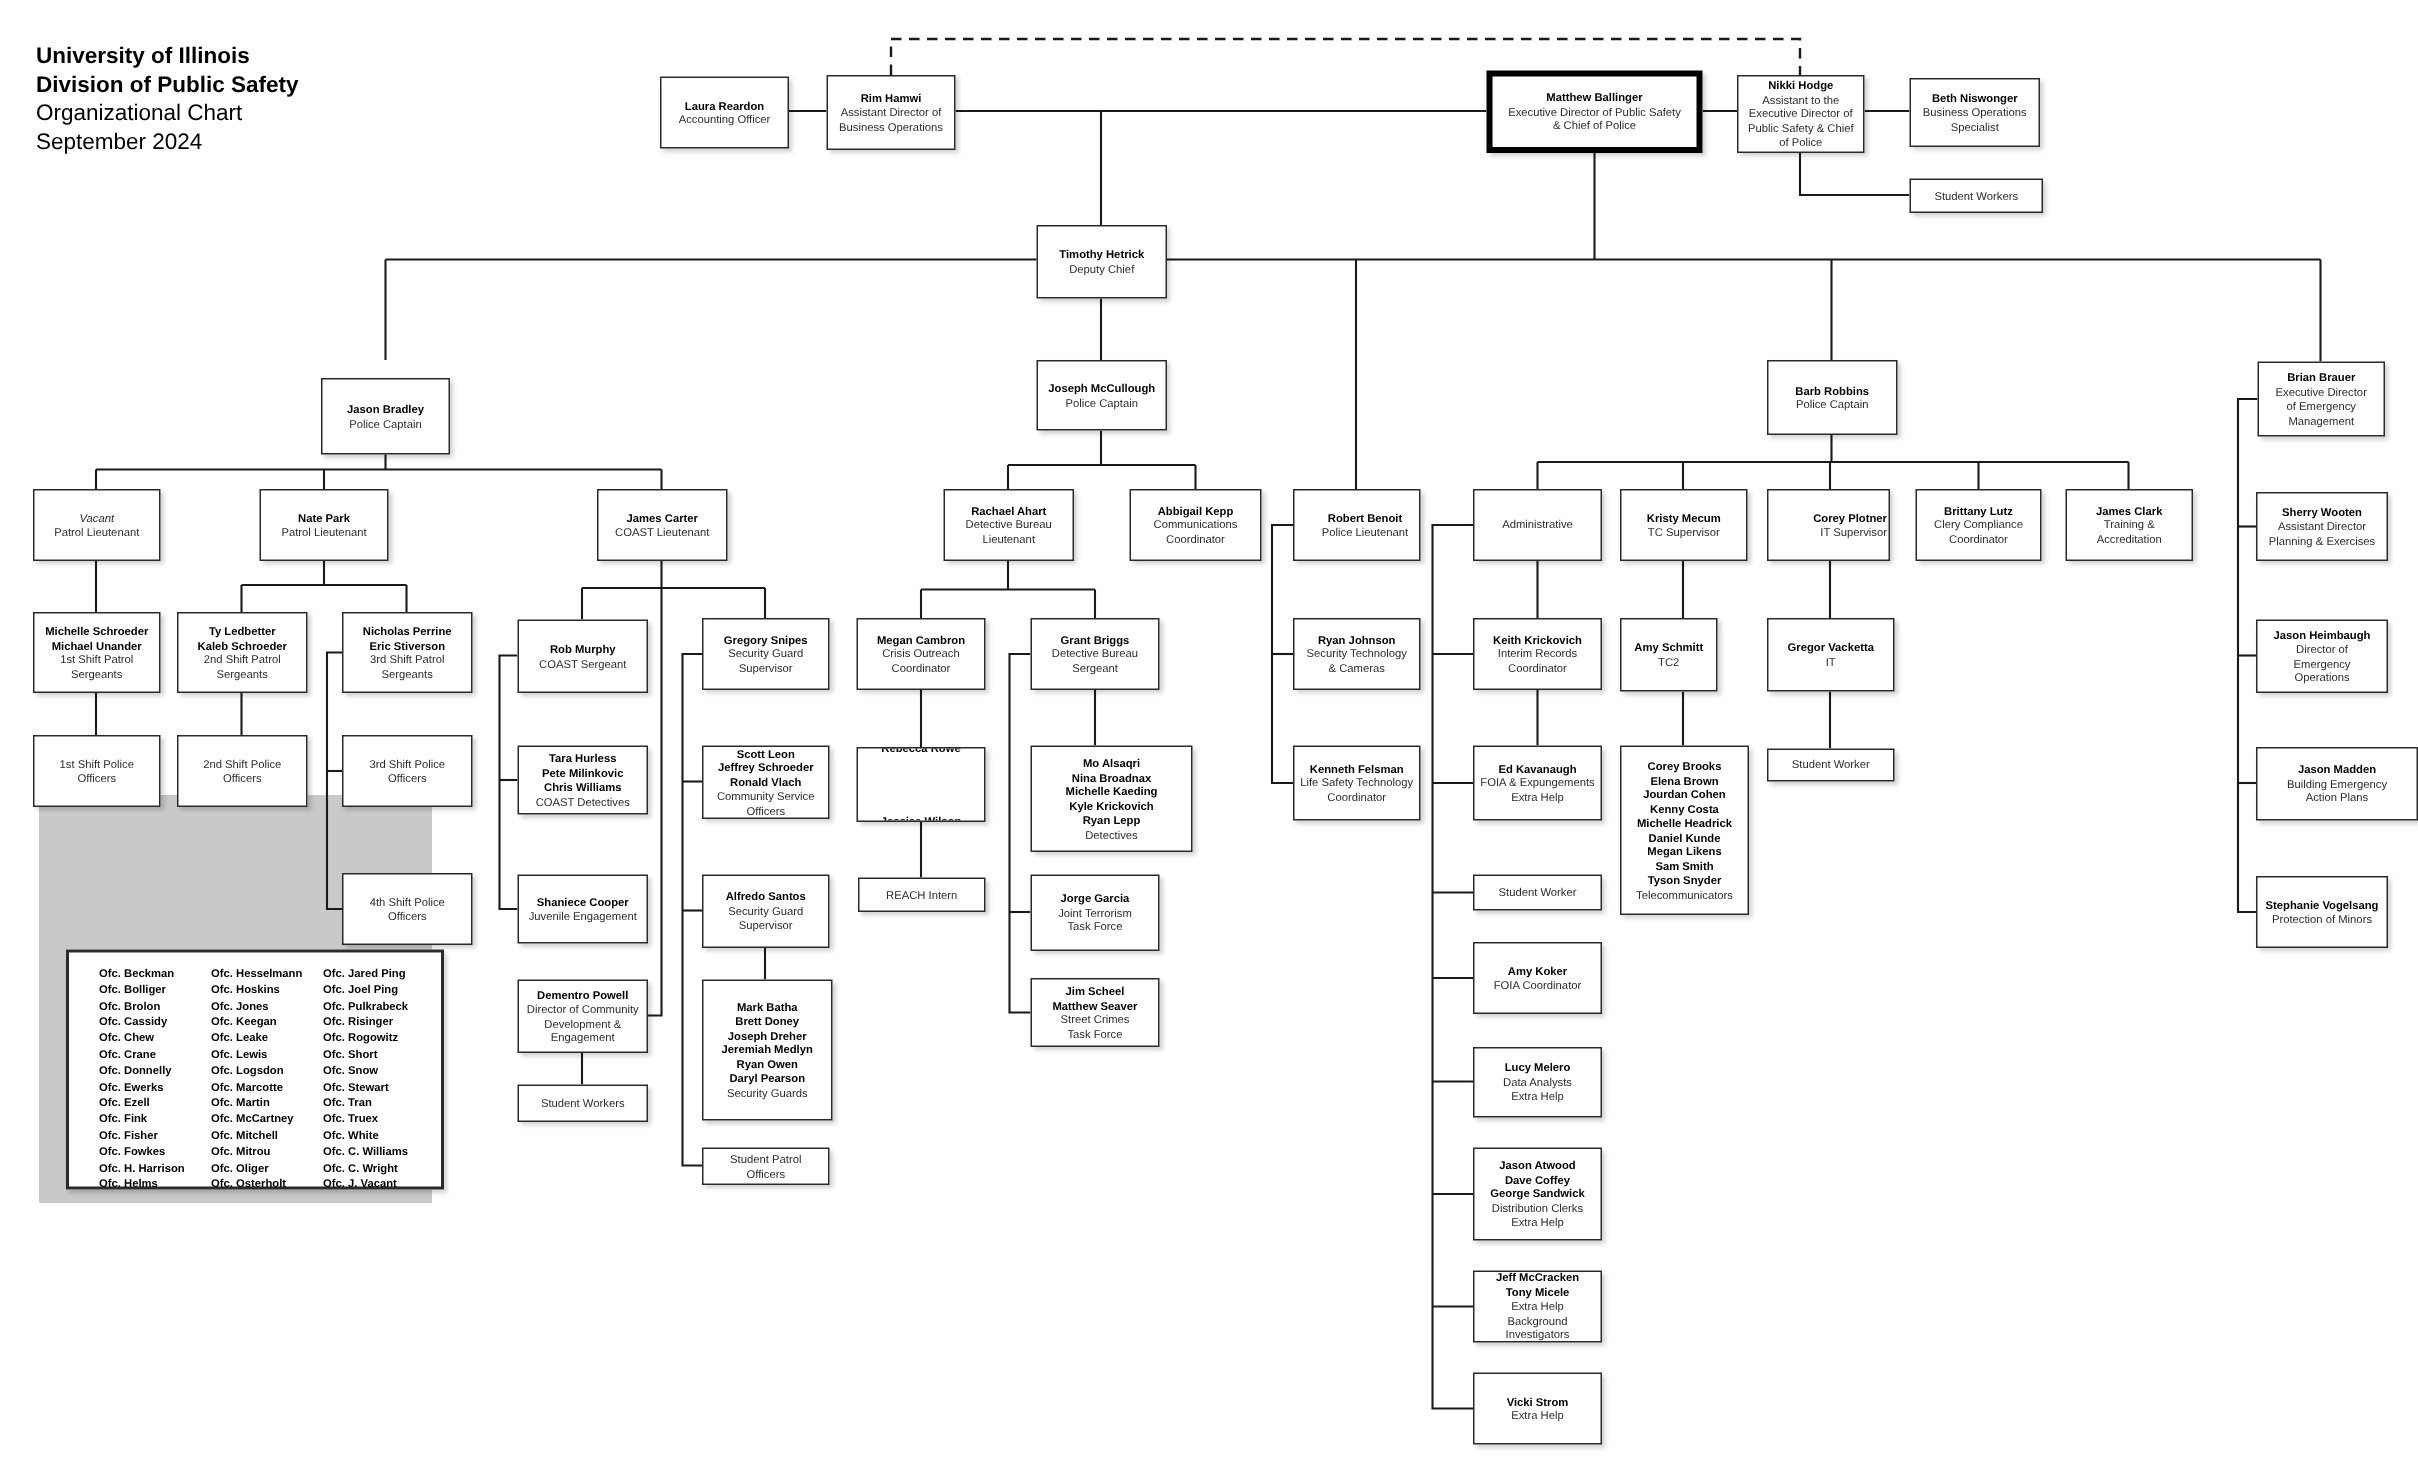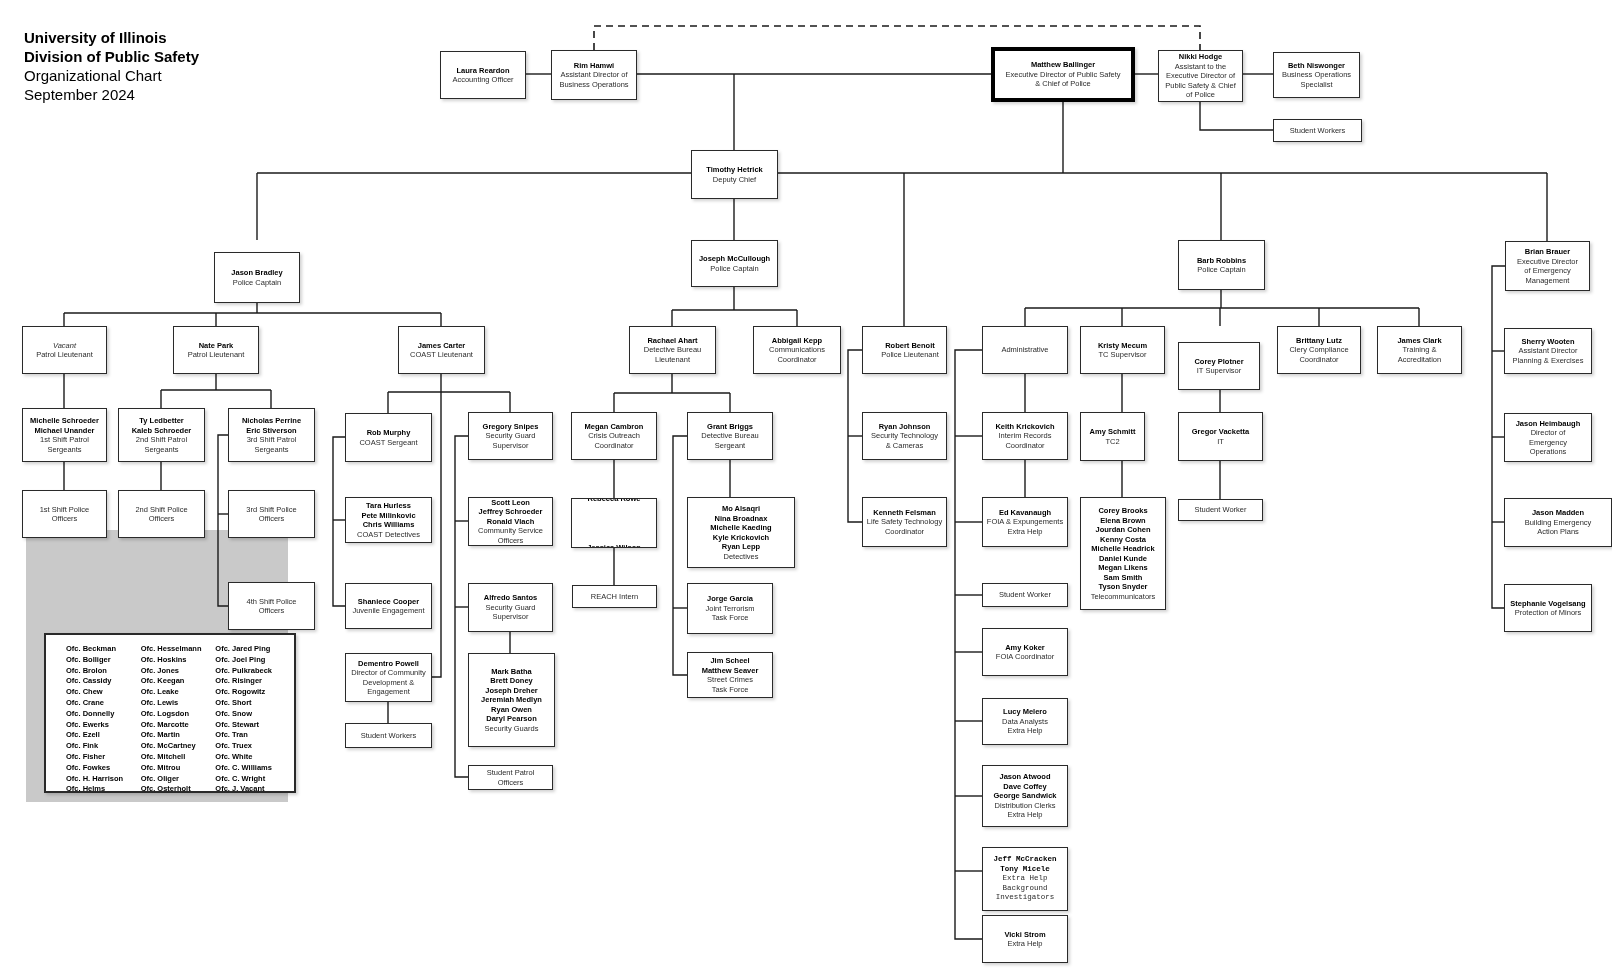--- a/index.html
+++ b/index.html
@@ -207,21 +207,21 @@
       </div>
       <div class="node" style="left: 982px; top: 326px; width: 86px; height: 48px; gap: 48px;">
         <div class="ln b">Laura Tison</div>
         <div class="ln n">Administrative</div>
         <div class="ln n">Lieutenant</div>
       </div>
       <div class="node" style="left: 1080px; top: 326px; width: 85px; height: 48px;">
         <div class="ln b">Kristy Mecum</div>
         <div class="ln n">TC Supervisor</div>
       </div>
-      <div class="node" style="left: 1178px; top: 342px; width: 82px; height: 48px;">
+      <div class="node" style="left: 1178px; top: 326px; width: 82px; height: 48px; align-items: flex-end;">
         <div class="ln b">Corey Plotner</div>
         <div class="ln n">IT Supervisor</div>
       </div>
       <div class="node" style="left: 1277px; top: 326px; width: 84px; height: 48px;">
         <div class="ln b">Brittany Lutz</div>
         <div class="ln n">Clery Compliance</div>
         <div class="ln n">Coordinator</div>
       </div>
       <div class="node" style="left: 1377px; top: 326px; width: 85px; height: 48px;">
         <div class="ln b">James Clark</div>
@@ -390,21 +390,21 @@
         <div class="ln n">Data Analysts</div>
         <div class="ln n">Extra Help</div>
       </div>
       <div class="node" style="left: 982px; top: 765px; width: 86px; height: 62px;">
         <div class="ln b">Jason Atwood</div>
         <div class="ln b">Dave Coffey</div>
         <div class="ln b">George Sandwick</div>
         <div class="ln n">Distribution Clerks</div>
         <div class="ln n">Extra Help</div>
       </div>
-      <div class="node" style="left: 982px; top: 847px; width: 86px; height: 64px; font-family: Liberation Mono, monospace;">
+      <div class="node" style="left: 982px; top: 847px; width: 86px; height: 48px;">
         <div class="ln b">Jeff McCracken</div>
         <div class="ln b">Tony Micele</div>
         <div class="ln n">Extra Help</div>
         <div class="ln n">Background</div>
         <div class="ln n">Investigators</div>
       </div>
       <div class="node" style="left: 982px; top: 915px; width: 86px; height: 48px;">
         <div class="ln b">Vicki Strom</div>
         <div class="ln n">Extra Help</div>
       </div>

